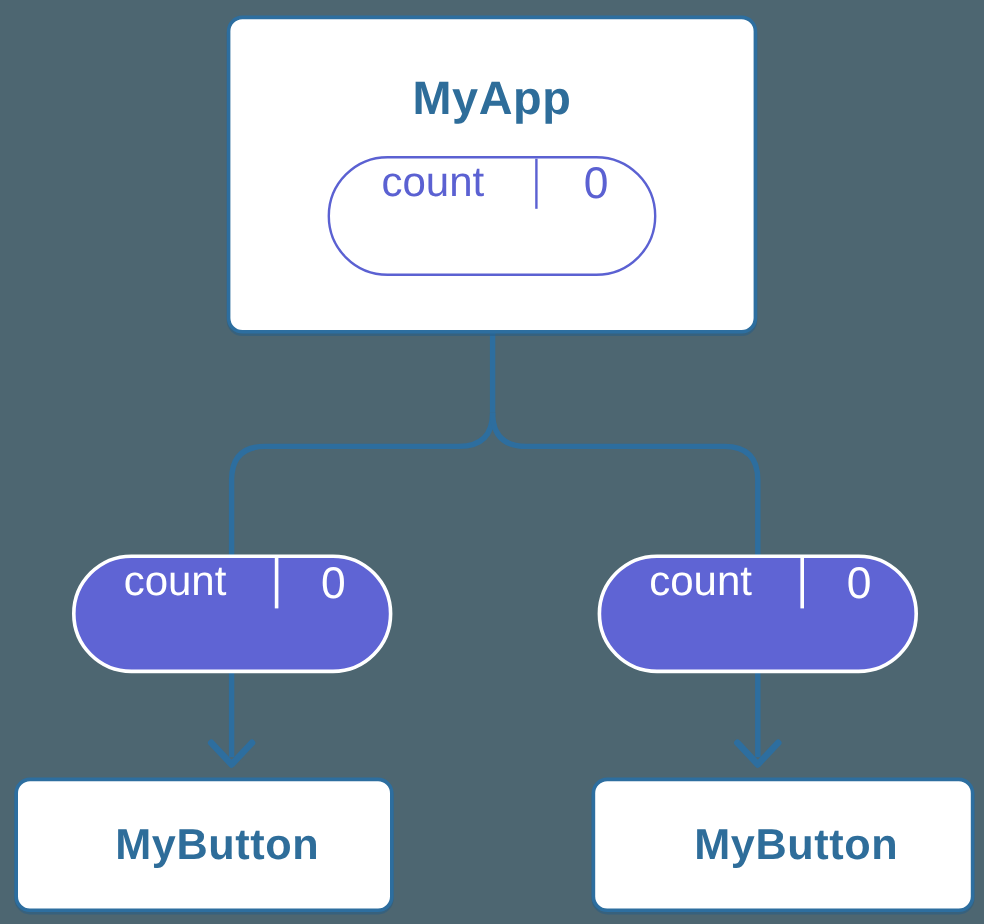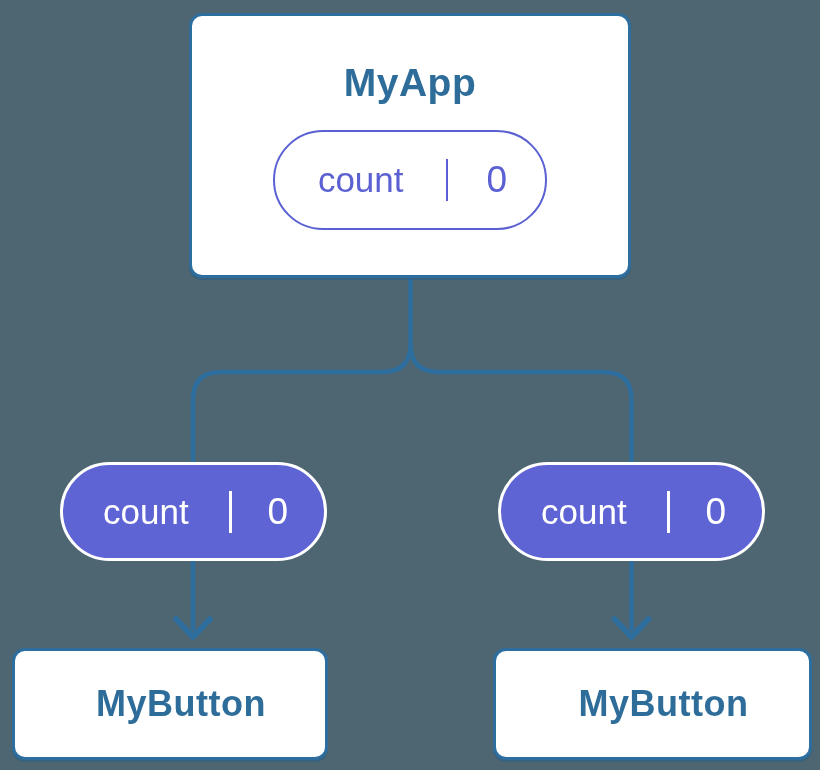--- a/index.html
+++ b/index.html
@@ -39,21 +39,21 @@
     flex-direction: column; justify-content: flex-start;
     padding-top: 47px;
   }
   .node-root .node-title { font-size: 39px; line-height: 1; }
 
   .pill {
     display: flex;
     box-sizing: border-box;
     border-radius: 60px;
     overflow: hidden;
-    align-items: center;
+    align-items: flex-start;
     z-index: 2;
   }
   .pill .cell {
     display: flex; align-items: center; justify-content: center;
   }
   .pill .cell-label { width: 63.5%; }
   .pill .cell-value { flex: 1; }
 
   .pill-state {
     width: 274px; height: 100px;

